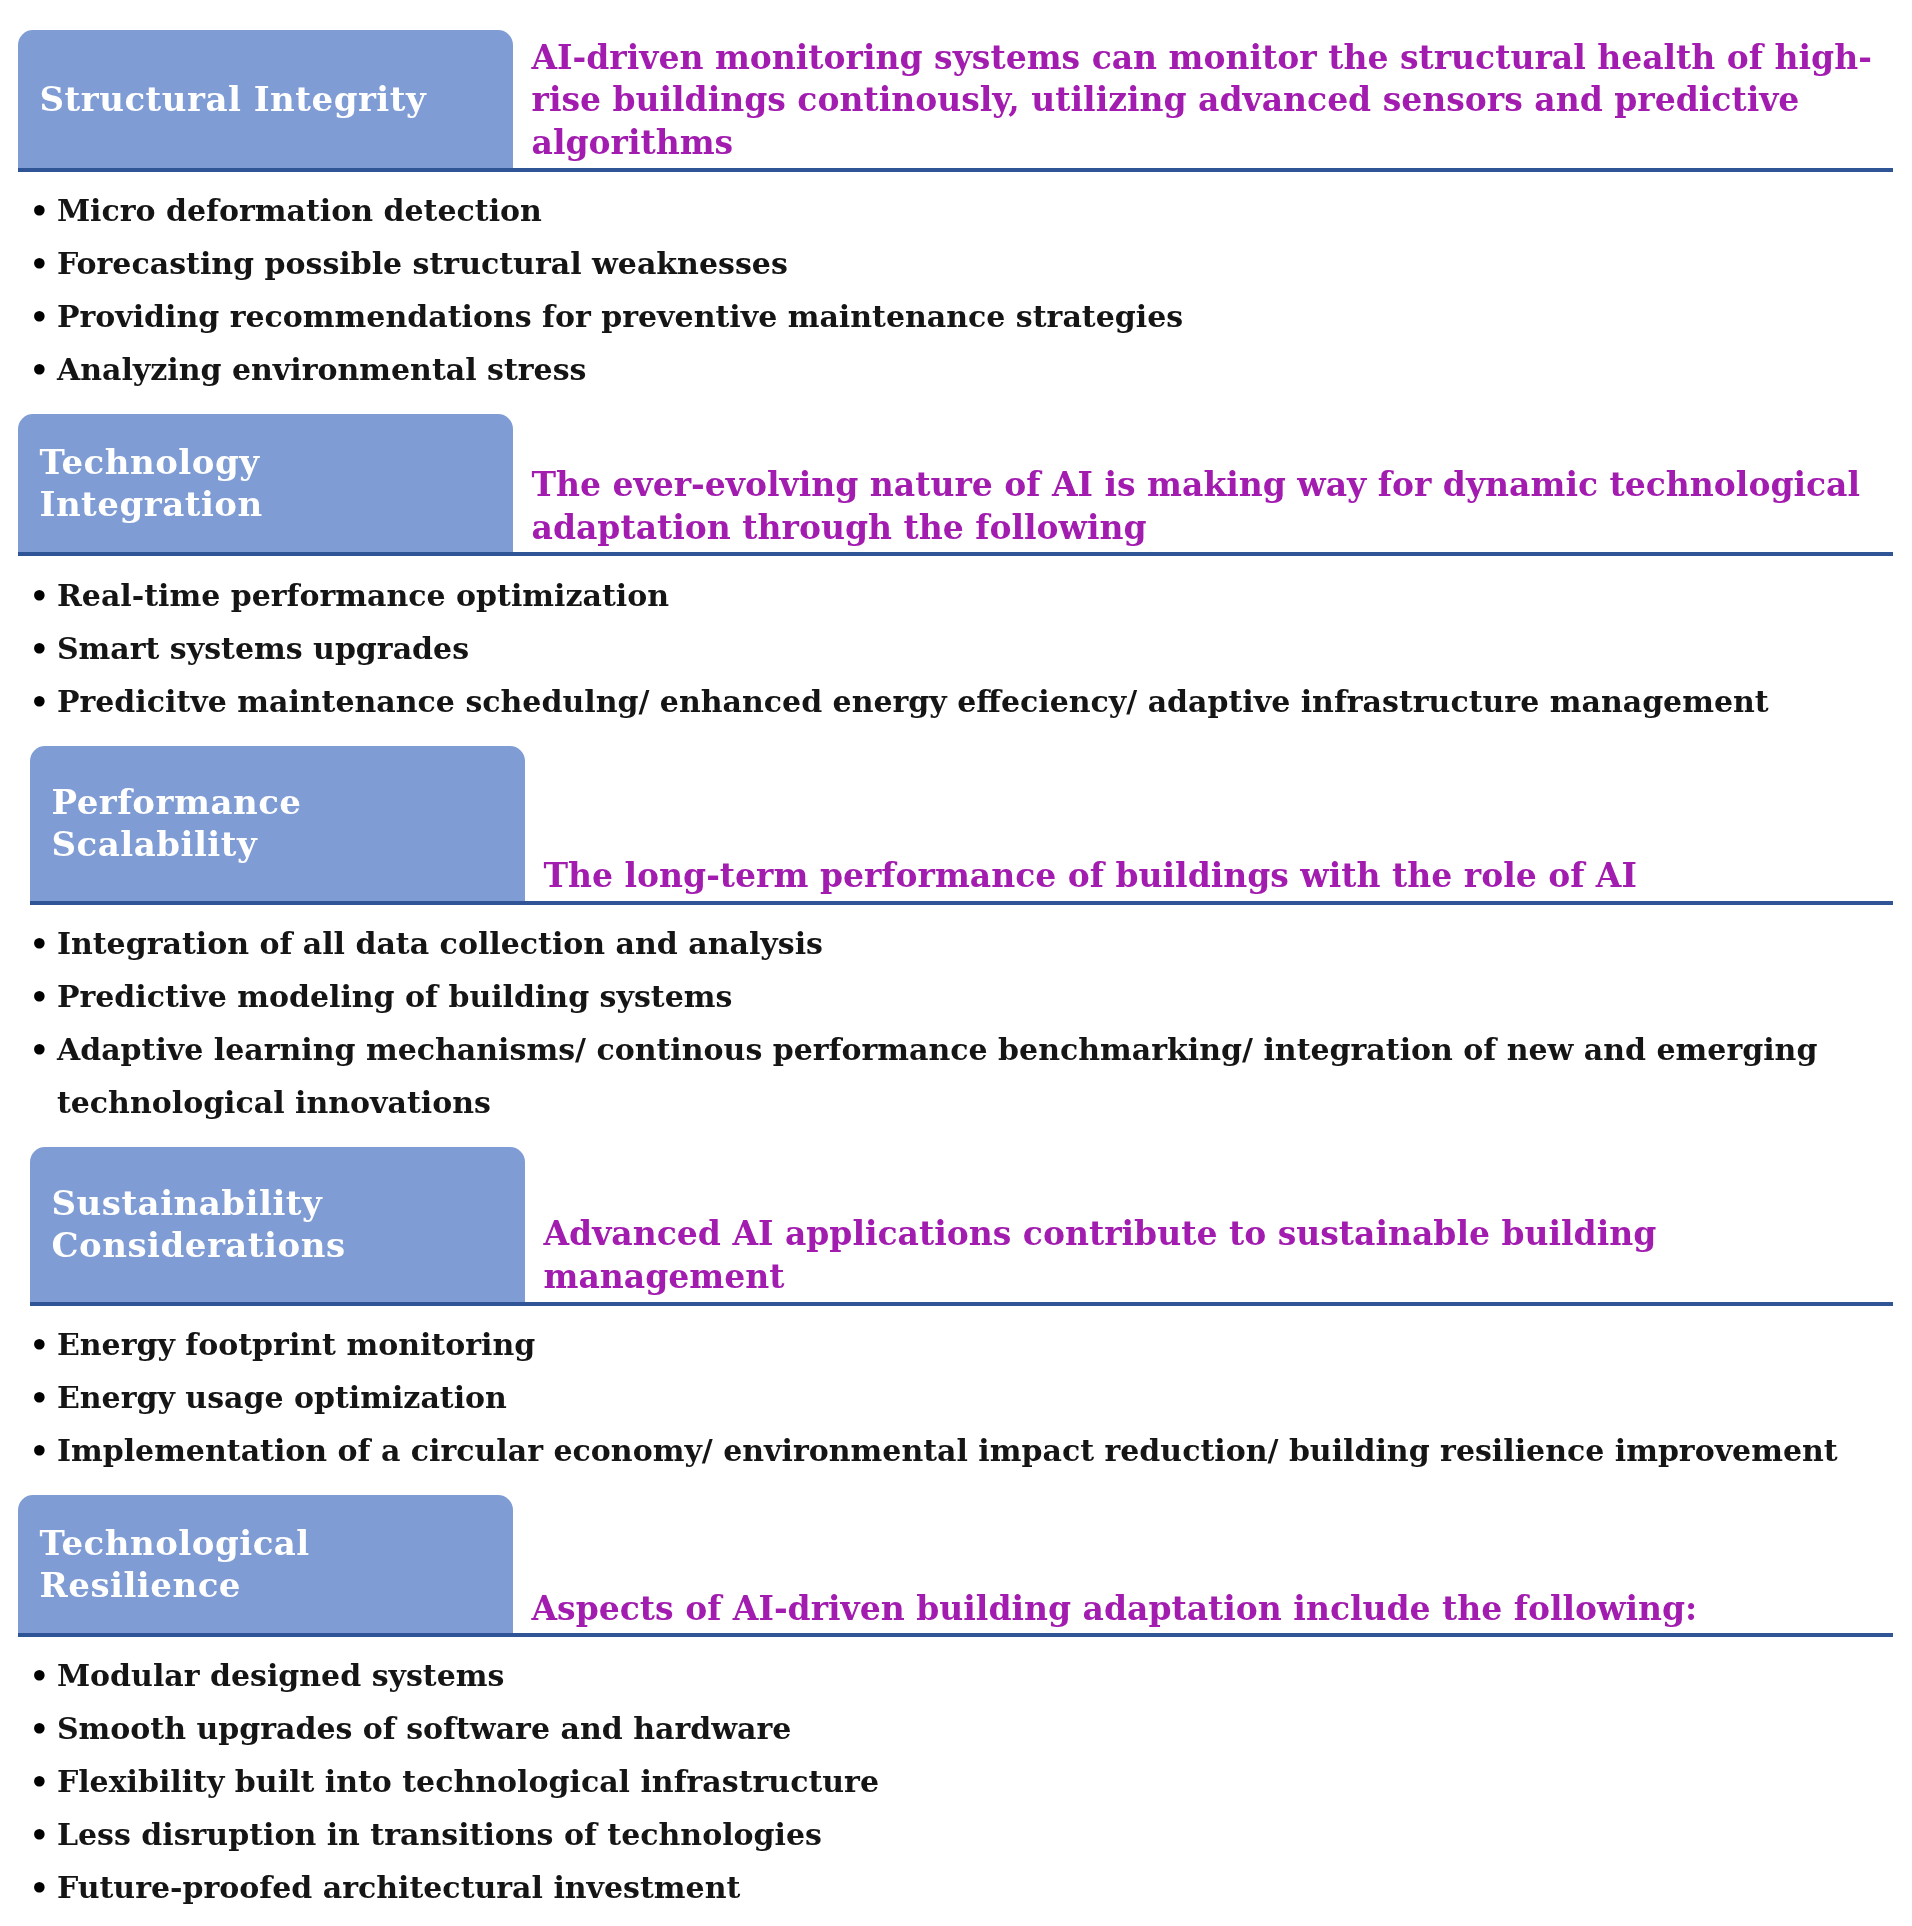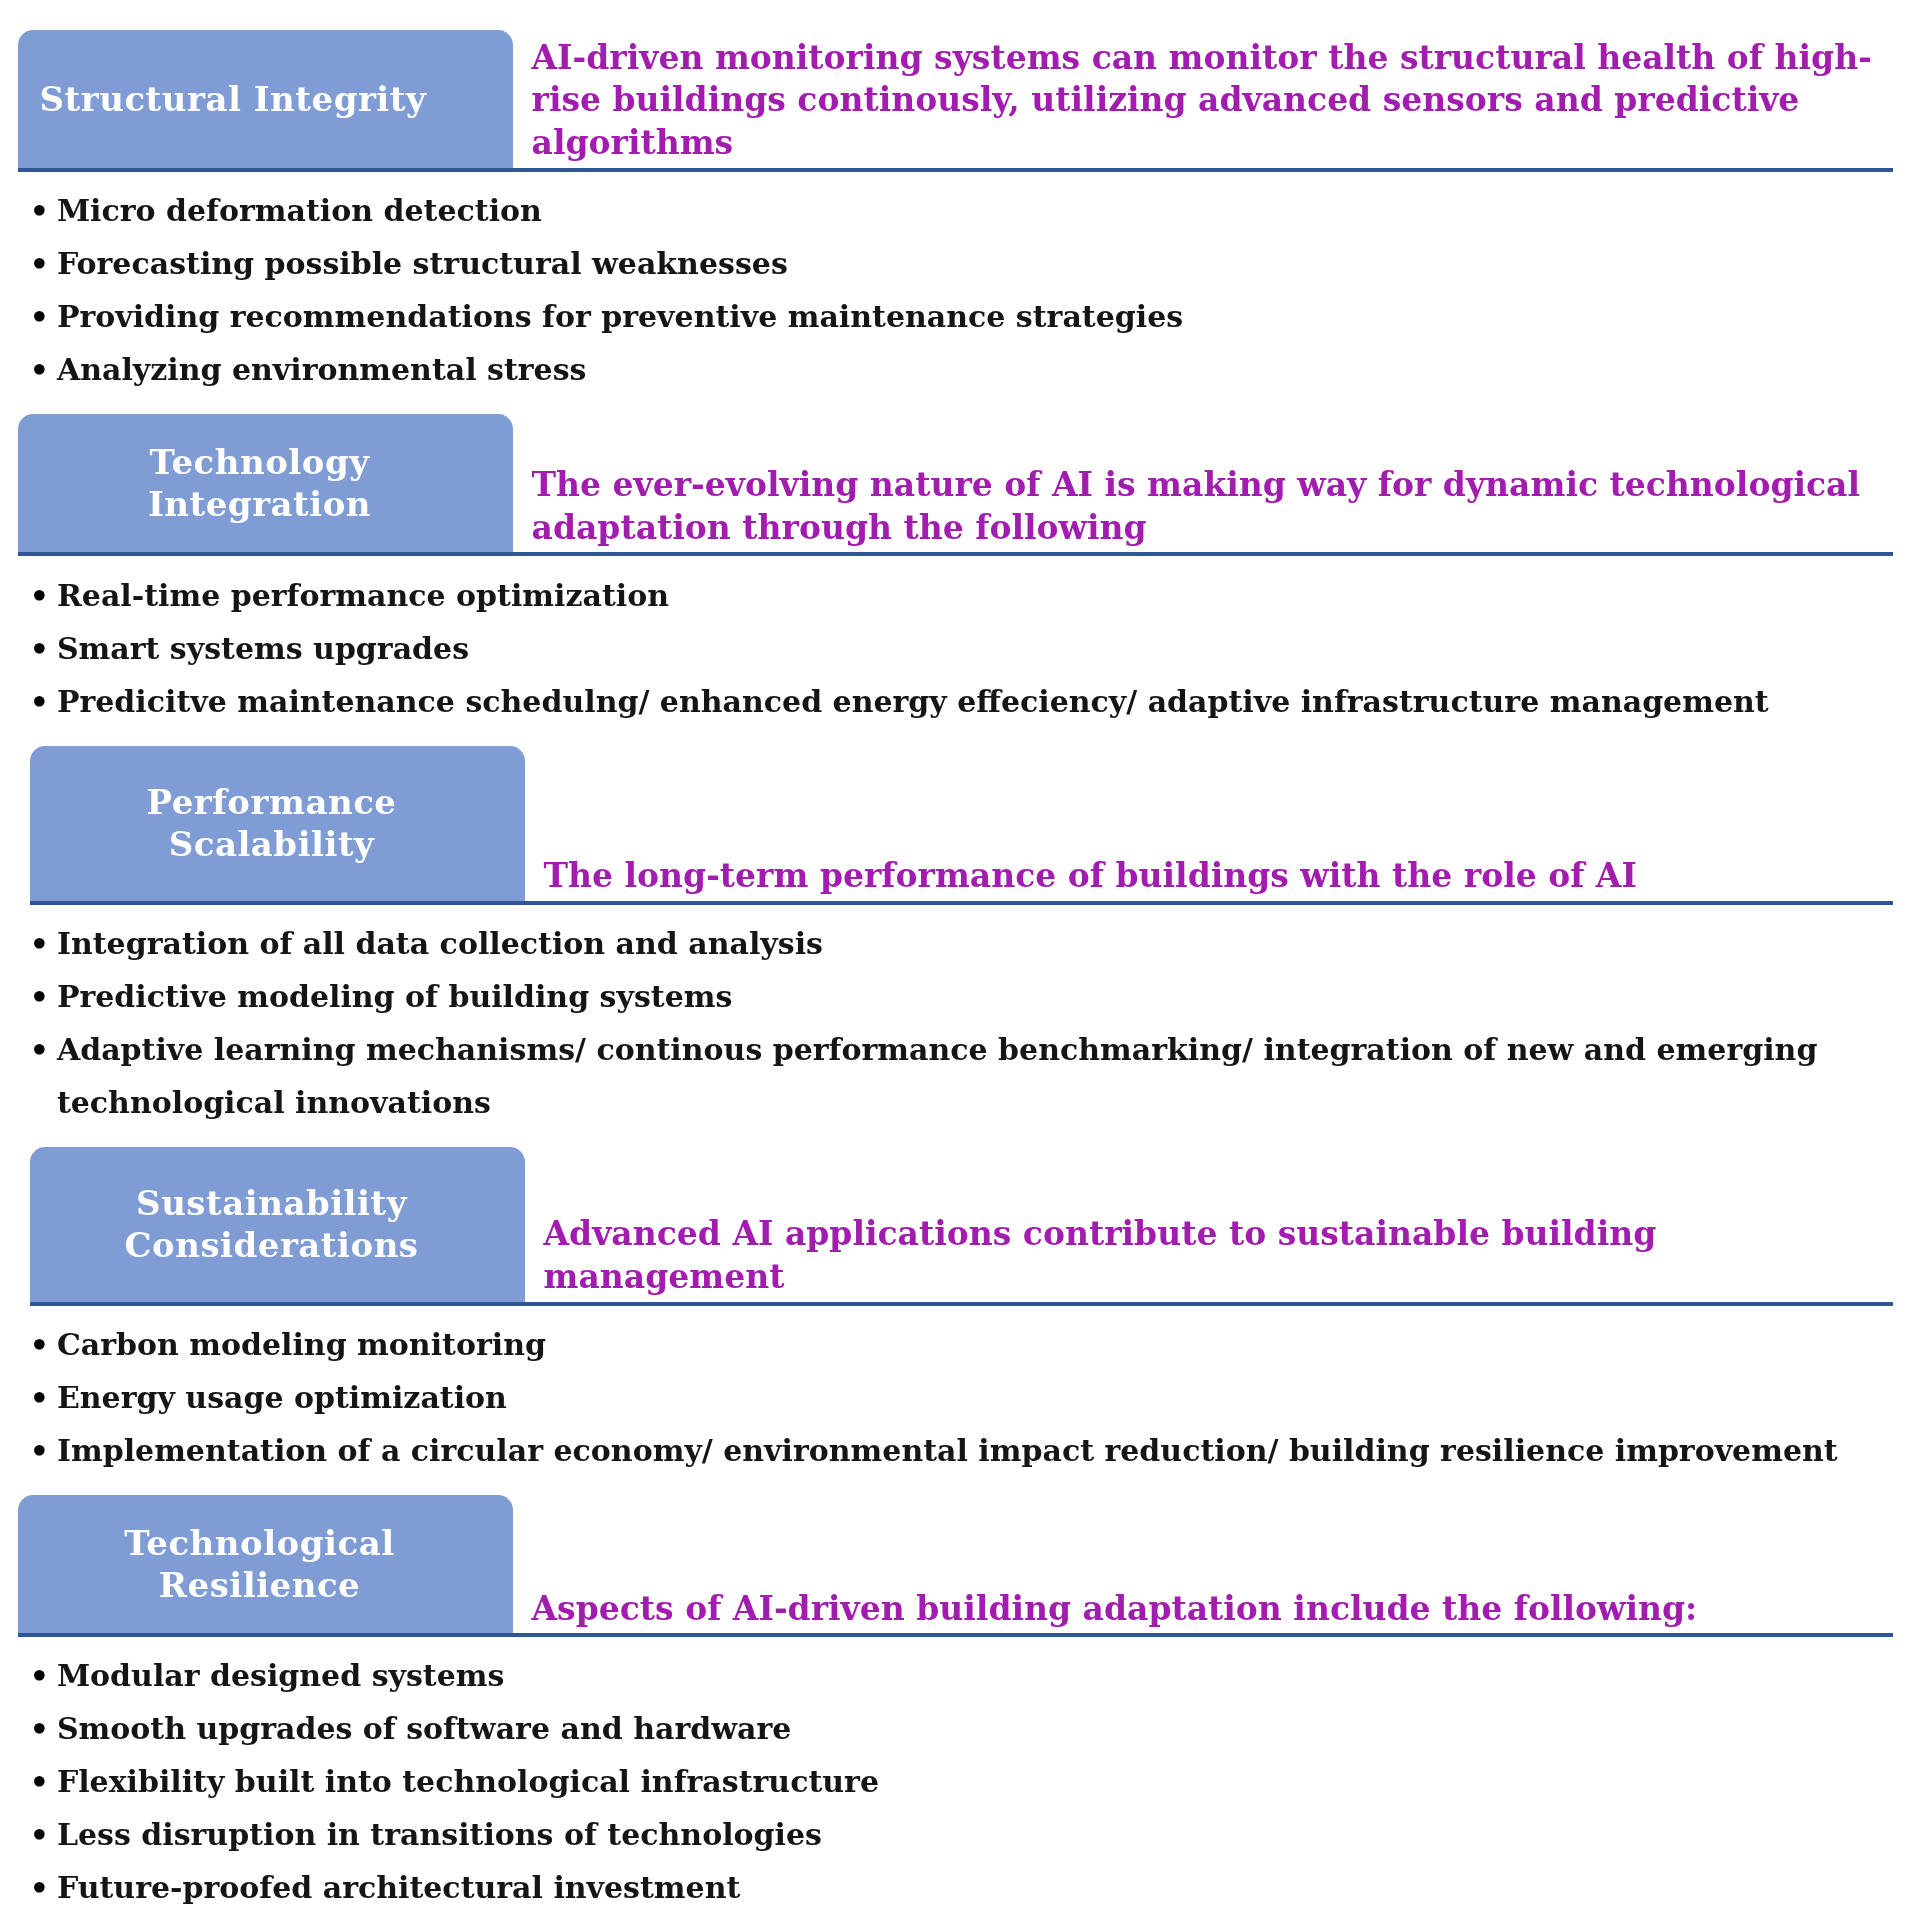--- a/index.html
+++ b/index.html
@@ -35,21 +35,20 @@
     display:flex;
     align-items:center;
     padding:9.4px 33px 9.4px 22px;
   }
   .label-text{
     color:var(--label-text);
     font-size:34px;
     font-weight:bold;
     line-height:1.25;
     letter-spacing:0.5px;
-    text-align:center;
   }
   .desc{
     flex:1 1 auto;
     align-self:flex-end;
     padding:0 14px 2.8px 19px;
     font-size:33px;
     font-weight:bold;
     line-height:1.3;
     color:#a21caf;
   }
@@ -123,21 +122,21 @@
   </section>
 
   <section class="section tall">
     <div class="header">
       <div class="label-box">
         <span class="label-text">Sustainability Considerations</span>
       </div>
       <div class="desc">Advanced AI applications contribute to sustainable building management</div>
     </div>
     <ul class="bullets">
-        <li>Carbon modeling monitoring</li>
+        <li>Energy footprint monitoring</li>
         <li>Energy usage optimization</li>
         <li>Implementation of a circular economy/ environmental impact reduction/ building resilience improvement</li>
       </ul>
   </section>
 
   <section class="section">
     <div class="header">
       <div class="label-box">
         <span class="label-text">Technological Resilience</span>
       </div>

